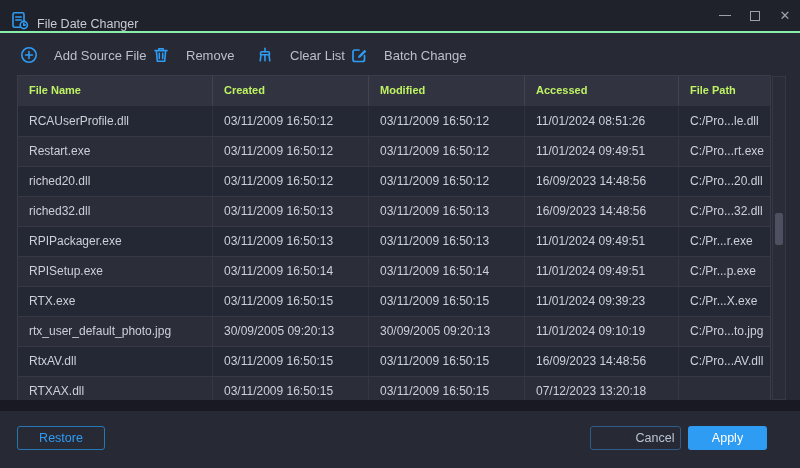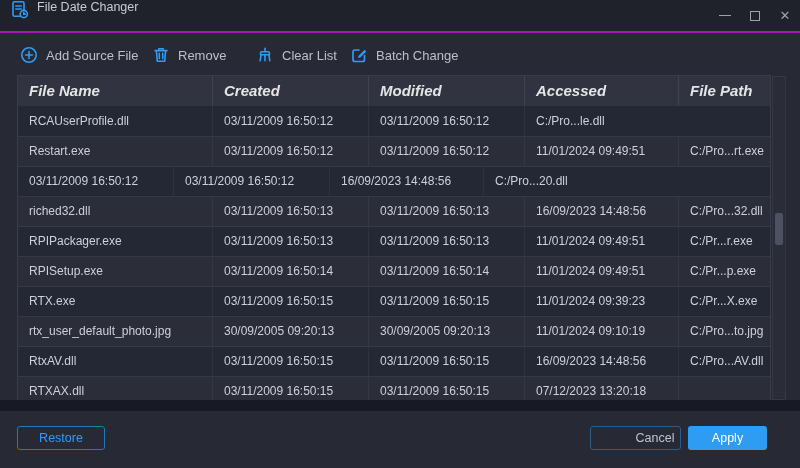--- a/index.html
+++ b/index.html
@@ -5,51 +5,51 @@
   * { margin:0; padding:0; box-sizing:border-box; }
   html,body { background:#14151b; }
   body { font-family:"Liberation Sans","DejaVu Sans",sans-serif; }
   .window {
     position:relative; width:800px; height:468px;
     background:#272935; overflow:hidden; color:#ccd1d9;
   }
   
   .titlebar {
     position:absolute; left:0; top:0; width:800px; height:33px;
-    background:#1f212b; display:flex; align-items:flex-start;
-    border-bottom:2px solid #a21caf;
+    background:#1f212b; display:flex; align-items:flex-end;
+    border-bottom:2px solid #86efac;
   }
   .app-icon { margin-left:10px; width:20px; height:20px; display:flex; align-items:center; justify-content:center; }
   .title { margin-left:7px; font-size:12.5px; color:#c7cbd3; }
   .win-controls { margin-left:auto; display:flex; height:31px; }
   .win-btn {
     width:30px; height:31px; display:flex; align-items:center; justify-content:center;
     color:#9ba2ae; cursor:pointer; font-size:13px;
   }
   .glyph-min { width:12px; height:0; border-top:1.5px solid #9ba2ae; display:block; }
   .glyph-max { width:10px; height:10px; border:1.5px solid #9ba2ae; display:block; }
   
   .toolbar { position:absolute; left:0; top:35px; width:800px; height:40px; background:#272935; }
   .tool-btn {
-    position:absolute; top:0; height:40px; display:flex; align-items:center; gap:8px;
+    position:absolute; top:0; height:40px; display:flex; align-items:center; gap:16px;
     cursor:pointer;
   }
   .tool-btn .label { font-size:13px; color:#bac0cb; }
   .tool-icon { width:18px; height:18px; display:block; }
   
   .table {
     position:absolute; left:17px; top:75px; width:754px; height:325px;
     border:1px solid #3a3d49; border-bottom:none; overflow:hidden;
     background:#242734;
   }
   .thead { display:flex; height:30px; background:#313440; }
   .th {
-    font-size:15px; font-weight:bold; color:#e5e5e5;
+    font-size:11px; font-weight:bold; color:#bef264;
     padding-left:11px; line-height:29px;
-    border-right:1px solid #41444f; overflow:hidden; white-space:nowrap;font-style:italic;
+    border-right:1px solid #41444f; overflow:hidden; white-space:nowrap;
   }
   .row { display:flex; height:30px; border-top:1px solid #363945; }
   .row:nth-child(odd) { background:#242734; }
   .row:nth-child(even) { background:#2b2d39; }
   .row:first-child { border-top:none;align-items:flex-end; }
   .cell {
     font-size:12px; color:#ccd1d9; padding-left:11px; line-height:29px;
     border-right:1px solid rgba(255,255,255,0.05);
     overflow:hidden; white-space:nowrap;
   }
@@ -145,30 +145,32 @@
       <div class="th c1">Created</div>
       <div class="th c2">Modified</div>
       <div class="th c3">Accessed</div>
       <div class="th c4">File Path</div>
     </div>
     <div class="tbody">
         <div class="row">
           <div class="cell c0">RCAUserProfile.dll</div>
           <div class="cell c1">03/11/2009 16:50:12</div>
           <div class="cell c2">03/11/2009 16:50:12</div>
+          <div class="cell c3">11/01/2024 08:51:26</div>
           <div class="cell c4">C:/Pro...le.dll</div>
         </div>
         <div class="row">
           <div class="cell c0">Restart.exe</div>
           <div class="cell c1">03/11/2009 16:50:12</div>
           <div class="cell c2">03/11/2009 16:50:12</div>
           <div class="cell c3">11/01/2024 09:49:51</div>
           <div class="cell c4">C:/Pro...rt.exe</div>
         </div>
         <div class="row">
+          <div class="cell c0">riched20.dll</div>
           <div class="cell c1">03/11/2009 16:50:12</div>
           <div class="cell c2">03/11/2009 16:50:12</div>
           <div class="cell c3">16/09/2023 14:48:56</div>
           <div class="cell c4">C:/Pro...20.dll</div>
         </div>
         <div class="row">
           <div class="cell c0">riched32.dll</div>
           <div class="cell c1">03/11/2009 16:50:13</div>
           <div class="cell c2">03/11/2009 16:50:13</div>
           <div class="cell c3">16/09/2023 14:48:56</div>

